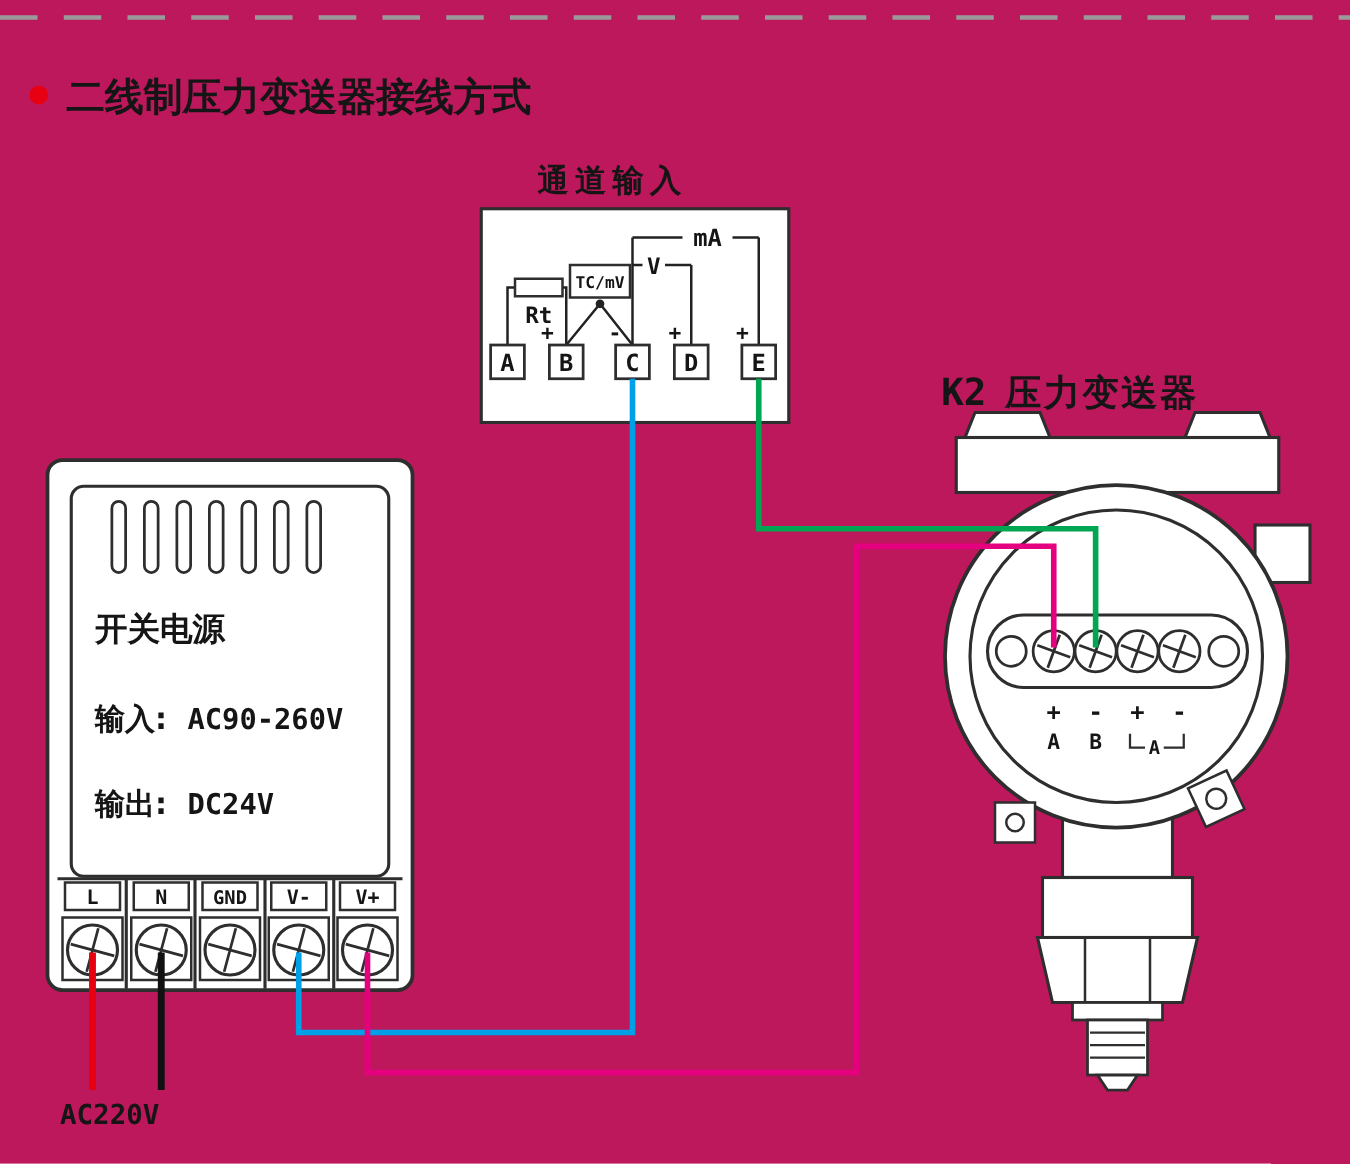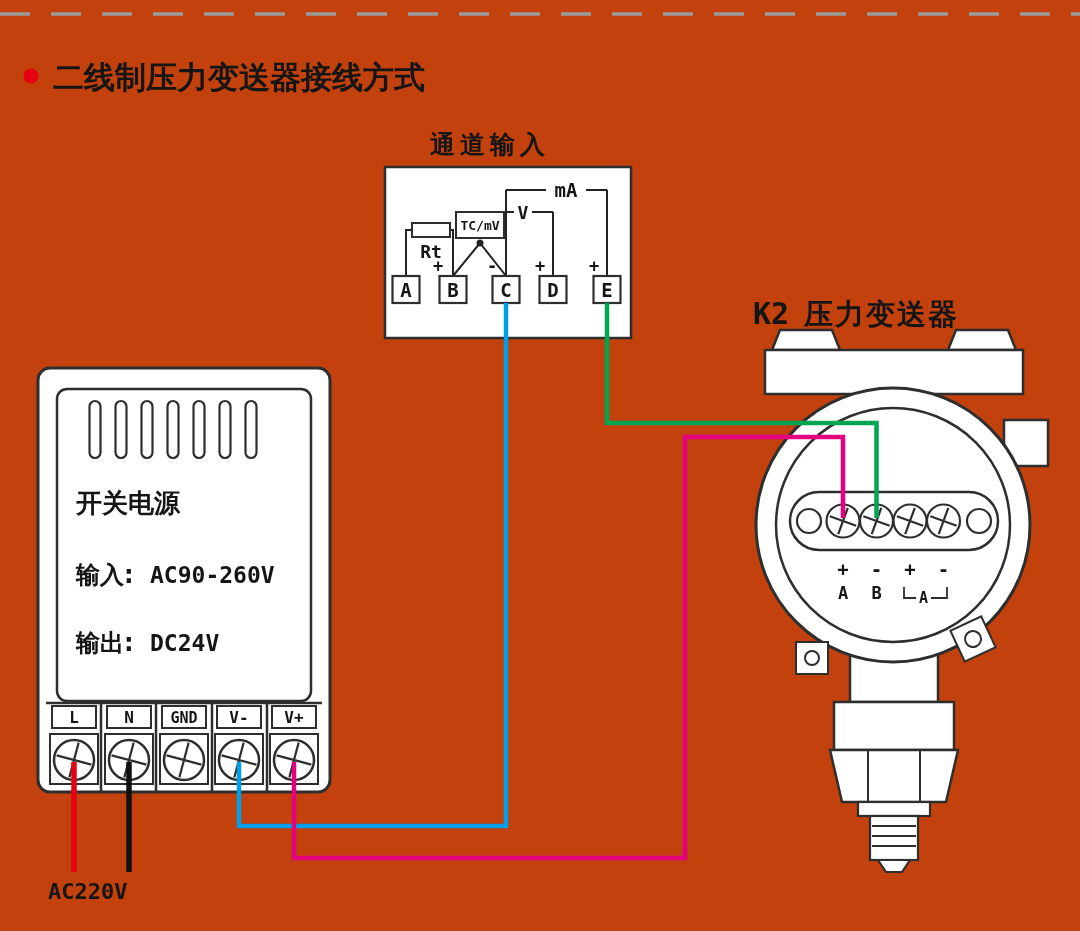--- a/index.html
+++ b/index.html
@@ -1,16 +1,16 @@
 <!DOCTYPE html>
 <html><head>
 <meta charset="utf-8">
 <style>
   html,body{margin:0;padding:0;background:#ffffff;}
-  .stage{position:relative;width:1080px;height:931px;background:#c2410c;overflow:hidden;}
+  .stage{position:relative;width:1080px;height:931px;background:#be185d;overflow:hidden;}
   svg{display:block;}
   .t-cjk{font-family:"DejaVu Sans","Liberation Sans",sans-serif;font-weight:600;fill:#151515;}
   .t-mono{font-family:"DejaVu Sans Mono","Liberation Mono",monospace;font-weight:700;fill:#151515;}
   .ol{stroke:#2e2e2e;fill:#ffffff;}
   .olnf{stroke:#2e2e2e;fill:none;}
   .iw{stroke:#222222;fill:none;stroke-width:2;}
 </style>
 </head>
 <body>
 

